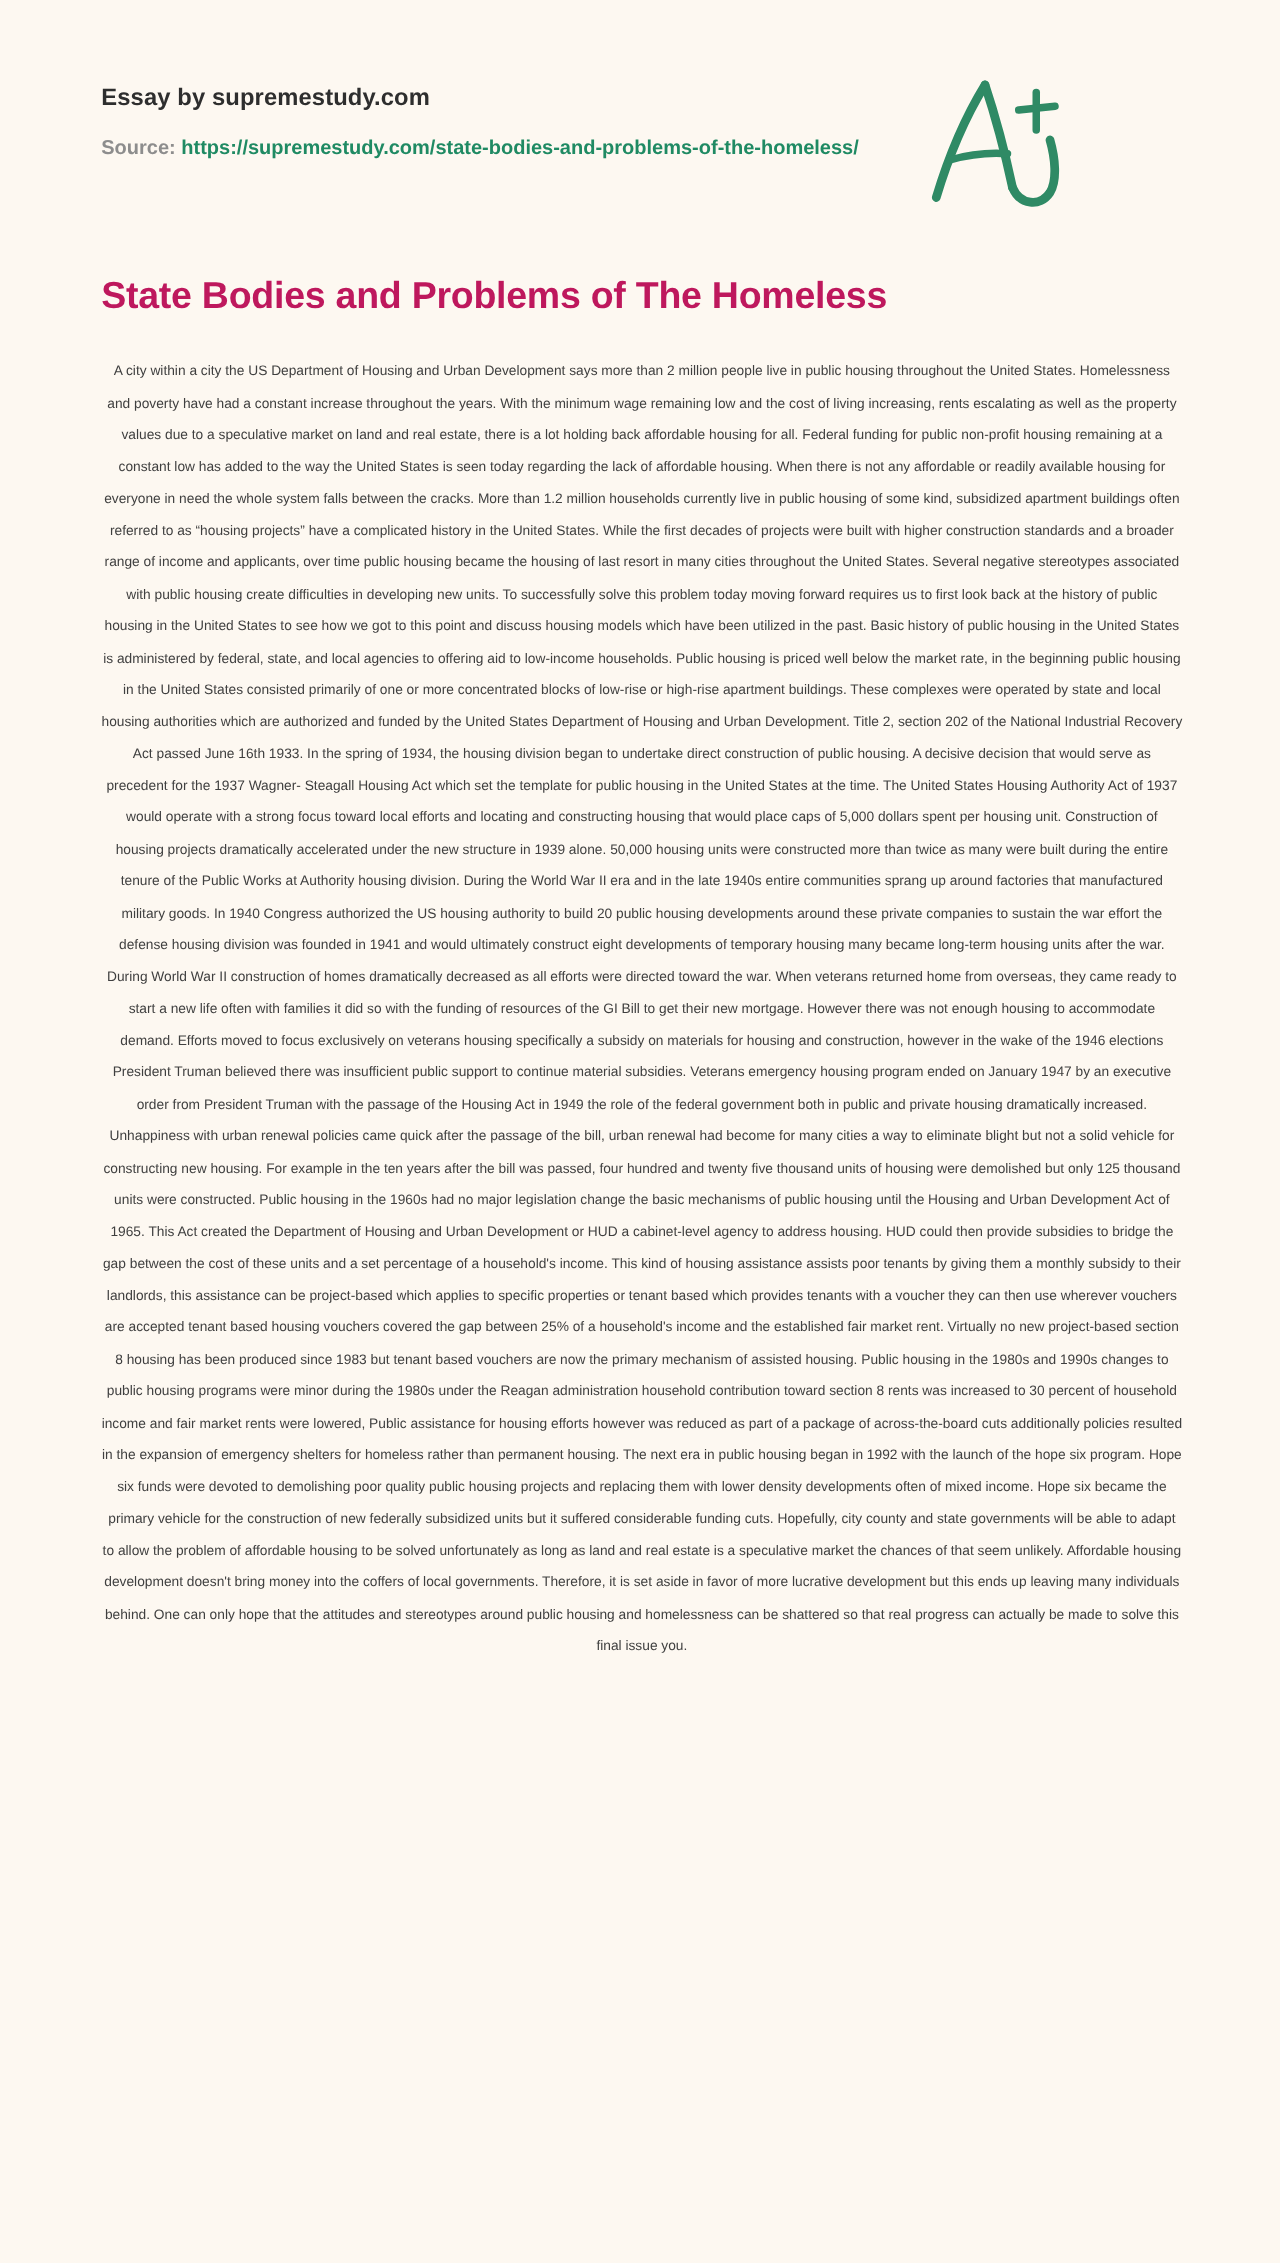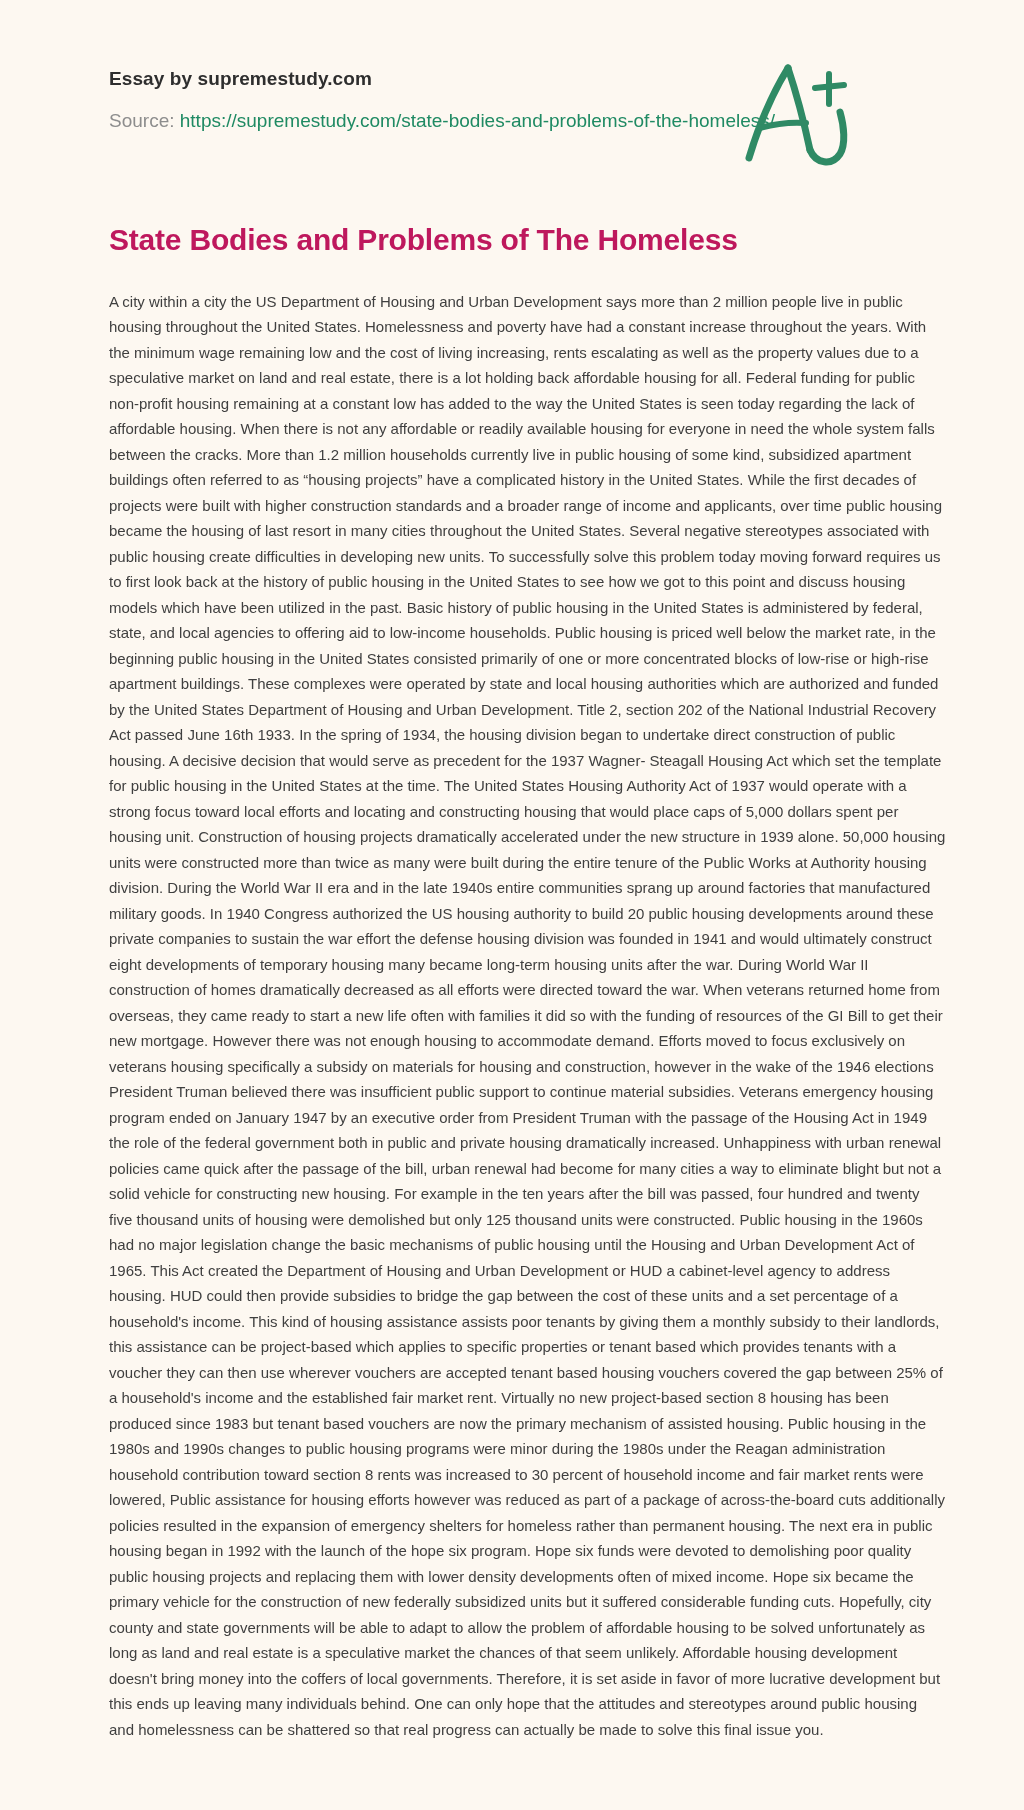--- a/index.html
+++ b/index.html
@@ -14,43 +14,44 @@
     font-family: "Liberation Sans", sans-serif;
     color: #3a3a3a;
     -webkit-font-smoothing: antialiased;
   }
 
   .page {
     position: relative;
     width: 1024px;
     min-height: 1810px;
     box-sizing: border-box;
-    padding: 0 78px 40px 109px;
+    padding: 0 78px 40px 81px;
   }
 
   
   .header {
     position: relative;
     padding-top: 68px;
   }
 
   .brand-line {
     font-size: 19px;
     font-weight: bold;
     color: #2e2e2e;
     letter-spacing: 0.1px;
     line-height: 1.2;
   }
 
   .source-line {
     margin-top: 18px;
-    font-size: 19px;
+    font-size: 16px;
     color: #8d8d8d;
     line-height: 1.3;
     white-space: nowrap;
+    font-weight: bold;
   }
 
   .source-label {
     color: #8d8d8d;
   }
 
   .source-url {
     color: #1f8a63;
     text-decoration: none;
   }
@@ -76,24 +77,24 @@
     letter-spacing: -0.2px;
   }
 
   
   .article {
     padding-top: 30px;
   }
 
   .article p {
     margin: 0 0 14px 0;
-    font-size: 15px;
+    font-size: 11px;
     line-height: 25.5px;
     color: #3f3f3f;
-    text-align: left;
+    text-align: center;
   }
   .article p:last-child { margin-bottom: 0; }
 </style>
 </head>
 <body>
 
 <div class="page">
 
   <div class="header">
 

